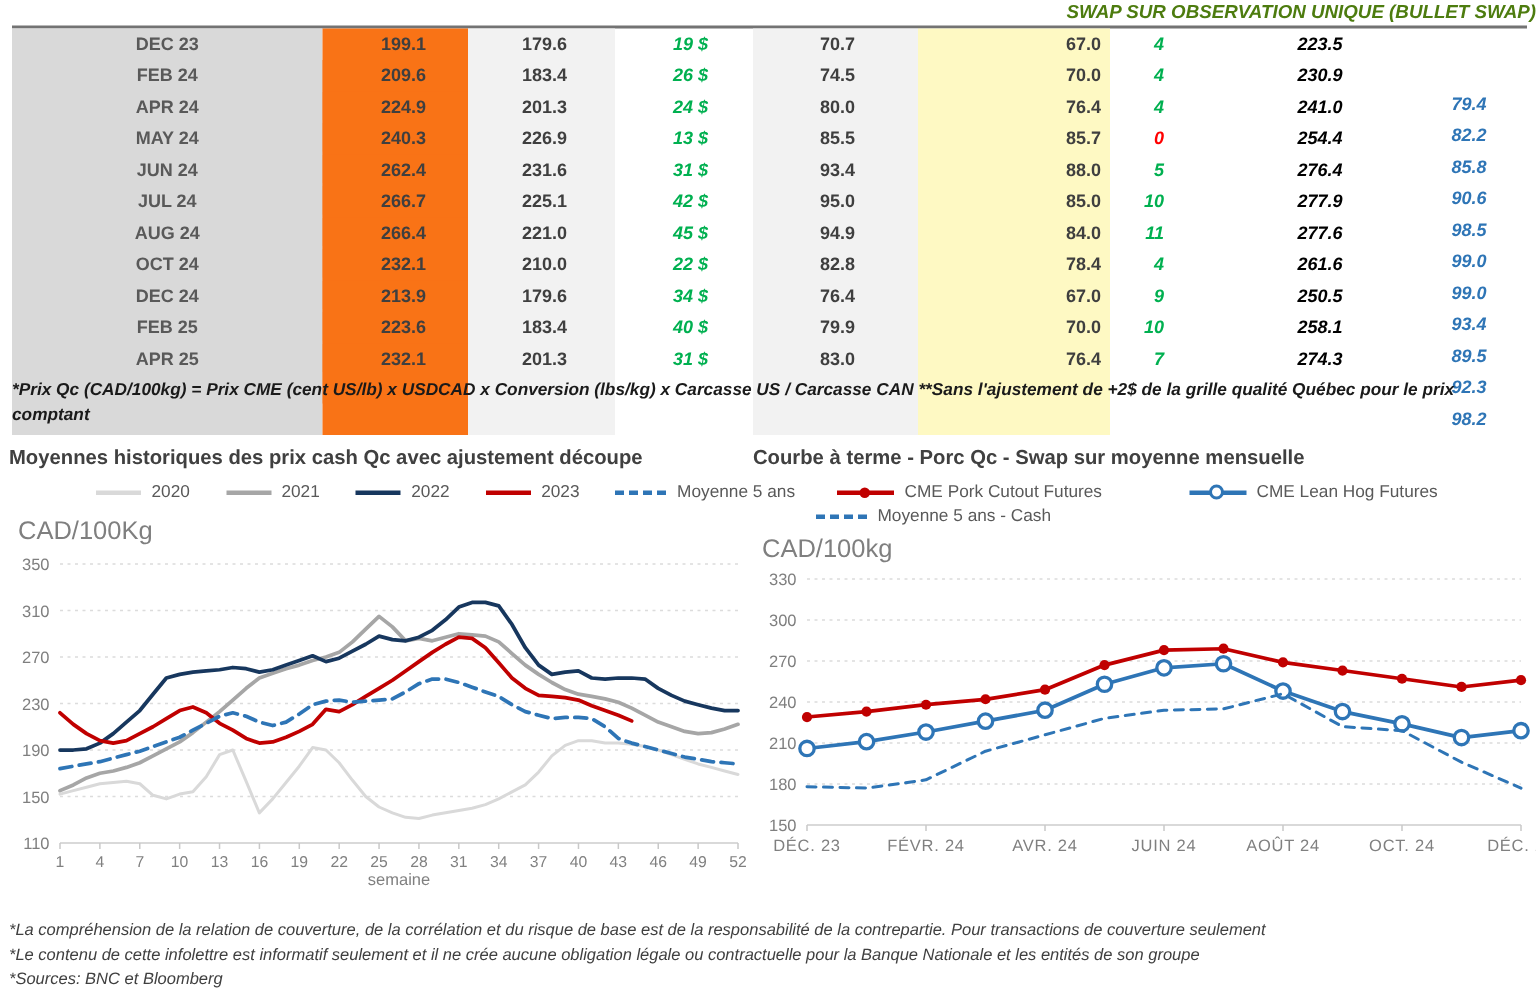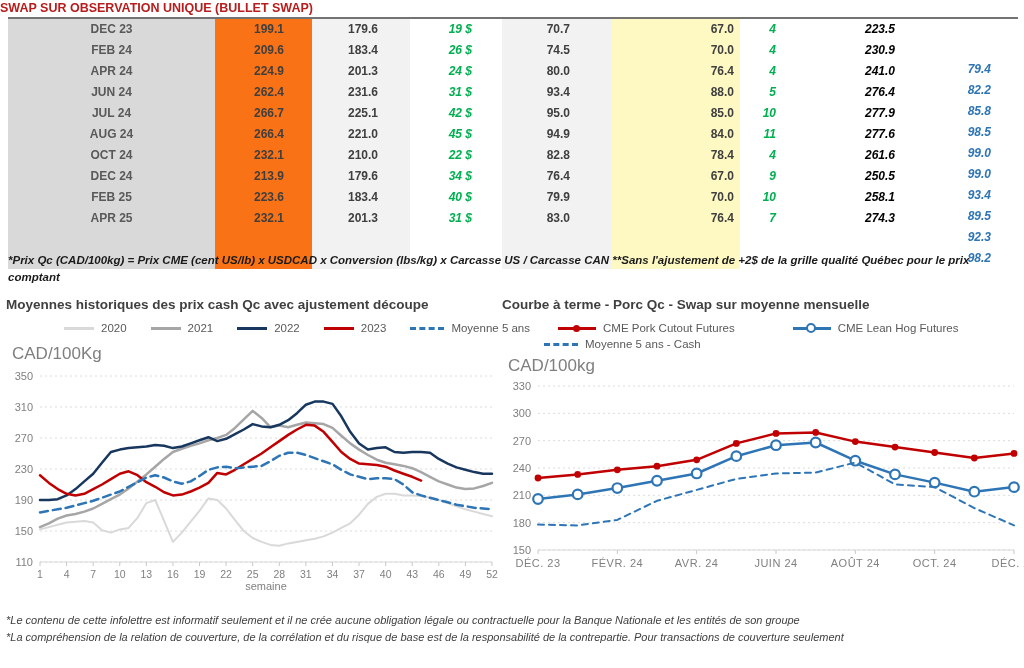--- a/index.html
+++ b/index.html
@@ -1,22 +1,22 @@
 <!DOCTYPE html>
 <html><head>
 <meta charset="utf-8">
 <style>
   html,body{margin:0;padding:0;}
   body{
     position:relative;width:1024px;height:668px;background:#ffffff;
     font-family:"Liberation Sans","DejaVu Sans",sans-serif;overflow:hidden;
   }
   .page-title{
-    position:absolute;top:1px;left:0;width:1024px;text-align:left;
-    color:#b91c1c;font-weight:bold;font-size:12.5px;
+    position:absolute;top:1px;left:0;width:1024px;text-align:right;
+    color:#4d7c0f;font-weight:bold;font-style:italic;font-size:12.5px;
   }
   
   .swap-table{position:absolute;top:17px;left:8px;border-top:2px solid #737373;}
   .trow{
     display:grid;
     grid-template-columns:207px 97px 98px 92px 110px 128px 62px 100px 116px;
     height:21px;line-height:21px;font-weight:bold;font-size:12px;
   }
   .cell{text-align:right;color:#3f3f3f;white-space:nowrap;}
   .c0{text-align:center;background:#D9D9D9;color:#595959;}
@@ -88,20 +88,31 @@
       <div class="trow">
         <div class="cell c0">APR 24</div>
         <div class="cell c1">224.9</div>
         <div class="cell c2">201.3</div>
         <div class="cell c3">24 $</div>
         <div class="cell c4">80.0</div>
         <div class="cell c5">76.4</div>
         <div class="cell c6">4</div>
         <div class="cell c7">241.0</div>
         <div class="cell c8">85.8</div>
+      </div>
+      <div class="trow">
+        <div class="cell c0">MAY 24</div>
+        <div class="cell c1">240.3</div>
+        <div class="cell c2">226.9</div>
+        <div class="cell c3">13 $</div>
+        <div class="cell c4">85.5</div>
+        <div class="cell c5">85.7</div>
+        <div class="cell c6 zero">0</div>
+        <div class="cell c7">254.4</div>
+        <div class="cell c8">90.6</div>
       </div>
       <div class="trow">
         <div class="cell c0">JUN 24</div>
         <div class="cell c1">262.4</div>
         <div class="cell c2">231.6</div>
         <div class="cell c3">31 $</div>
         <div class="cell c4">93.4</div>
         <div class="cell c5">88.0</div>
         <div class="cell c6">5</div>
         <div class="cell c7">276.4</div>
@@ -343,15 +354,16 @@
       <circle cx="353.3333333333333" cy="82.71111111111111" r="4.8" fill="#ffffff" stroke="#2E75B6" stroke-width="2.2"></circle>
       <circle cx="393" cy="96.37777777777778" r="4.8" fill="#ffffff" stroke="#2E75B6" stroke-width="2.2"></circle>
       <circle cx="432.6666666666667" cy="104.57777777777778" r="4.8" fill="#ffffff" stroke="#2E75B6" stroke-width="2.2"></circle>
       <circle cx="472.3333333333333" cy="113.6888888888889" r="4.8" fill="#ffffff" stroke="#2E75B6" stroke-width="2.2"></circle>
       <circle cx="512" cy="109.13333333333334" r="4.8" fill="#ffffff" stroke="#2E75B6" stroke-width="2.2"></circle>
       <path d="M36.0 146.5 L75.7 147.4 L115.3 141.9 L155.0 122.8 L194.7 111.9 L234.3 100.9 L274.0 95.5 L313.7 94.6 L353.3 84.5 L393.0 106.4 L432.7 109.1 L472.3 130.1 L512.0 147.4" fill="none" stroke="#2E75B6" stroke-width="2" stroke-linejoin="round" stroke-linecap="round" stroke-dasharray="6 5"></path>
     </svg>
 </div>
 
 <div class="bottom-footnotes">
+  <div>*La compréhension de la relation de couverture, de la corrélation et du risque de base est de la responsabilité de la contrepartie. Pour transactions de couverture seulement</div>
   <div>*Le contenu de cette infolettre est informatif seulement et il ne crée aucune obligation légale ou contractuelle pour la Banque Nationale et les entités de son groupe</div>
-  <div>*La compréhension de la relation de couverture, de la corrélation et du risque de base est de la responsabilité de la contrepartie. Pour transactions de couverture seulement</div>
+  <div>*Sources: BNC et Bloomberg</div>
 </div>
 
 </body></html>

